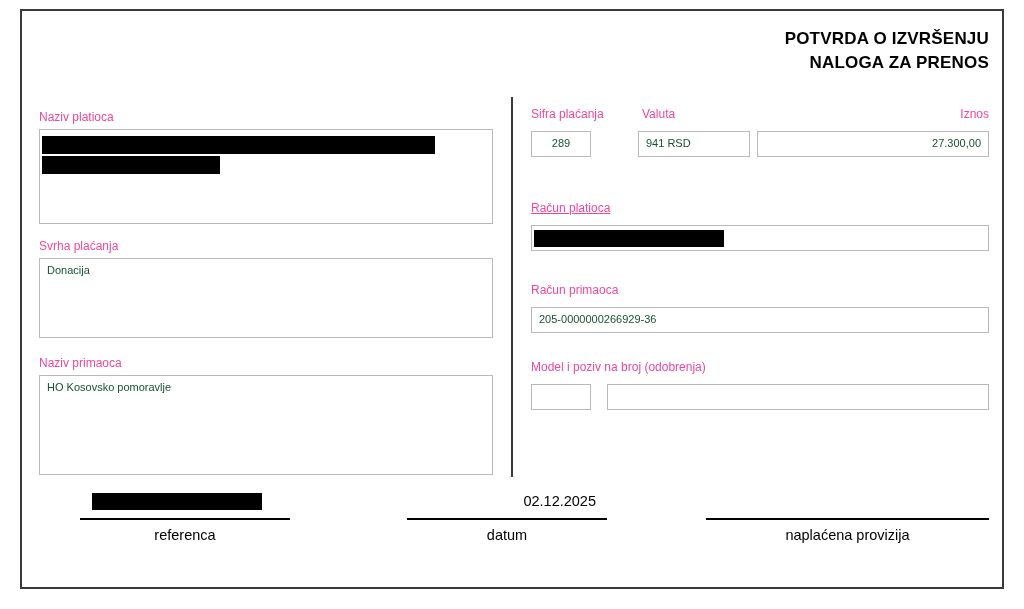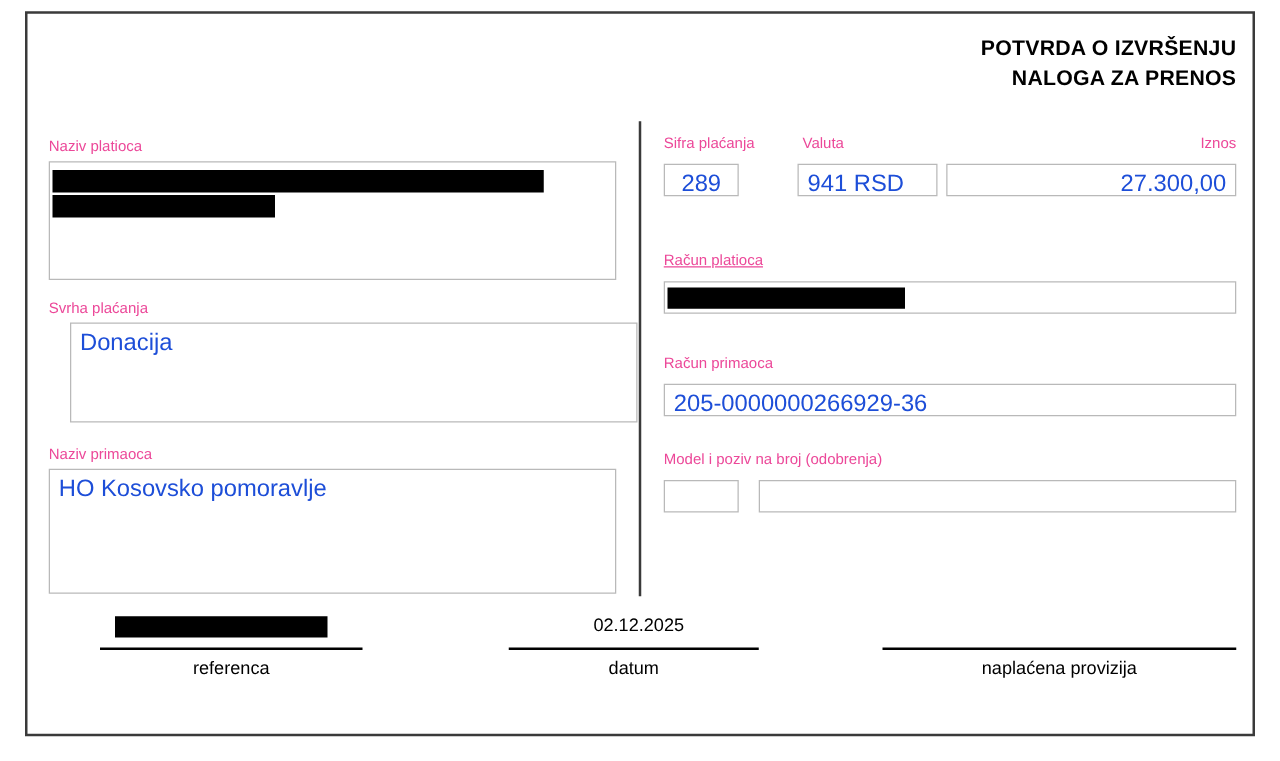--- a/index.html
+++ b/index.html
@@ -59,23 +59,23 @@
     font-size: 12px;
     color: #ec4899;
     white-space: nowrap;
   }
   
   .fld-box {
     position: absolute;
     border: 1px solid #b9b9b9;
     background: #fff;
     box-sizing: border-box;
-    font-size: 19px;
+    font-size: 11px;
     padding: 5px 7px;
-    color: #1d4ed8;
+    color: #14532d;
     overflow: hidden;
     white-space: nowrap;
   }
   .fld-box.right { text-align: right; }
   .fld-box.center { text-align: center; }
 
   .redaction {
     position: absolute;
     background: #000000;
   }
@@ -109,21 +109,21 @@
     </div>
 
     <div class="col-divider"></div>
 
     <div class="fld-label" style="left:17px; top:99px;">Naziv platioca</div>
     <div class="fld-box" style="left:17px; top:118px; width:454px; height:95px;"></div>
     <div class="redaction" style="left:20px; top:125px; width:393px; height:18px;"></div>
     <div class="redaction" style="left:20px; top:145px; width:178px; height:18px;"></div>
 
     <div class="fld-label" style="left:17px; top:228px;">Svrha plaćanja</div>
-    <div class="fld-box" style="left:34px; top:247px; width:454px; height:80px;">Donacija</div>
+    <div class="fld-box" style="left:17px; top:247px; width:454px; height:80px;">Donacija</div>
 
     <div class="fld-label" style="left:17px; top:345px;">Naziv primaoca</div>
     <div class="fld-box" style="left:17px; top:364px; width:454px; height:100px;">HO Kosovsko pomoravlje</div>
 
     <div class="fld-label" style="left:509px; top:96px;">Sifra plaćanja</div>
     <div class="fld-box center" style="left:509px; top:120px; width:60px; height:26px;">289</div>
 
     <div class="fld-label" style="left:620px; top:96px;">Valuta</div>
     <div class="fld-box" style="left:616px; top:120px; width:112px; height:26px;">941 RSD</div>
 
@@ -138,21 +138,21 @@
     <div class="fld-box" style="left:509px; top:296px; width:458px; height:26px;">205-0000000266929-36</div>
 
     <div class="fld-label" style="left:509px; top:349px;">Model i poziv na broj (odobrenja)</div>
     <div class="fld-box center" style="left:509px; top:373px; width:60px; height:26px;"></div>
     <div class="fld-box" style="left:585px; top:373px; width:382px; height:26px;"></div>
 
     <div class="redaction" style="left:70px; top:482px; width:170px; height:17px;"></div>
     <div class="foot-line" style="left:58px; top:507px; width:210px;"></div>
     <div class="foot-caption" style="left:58px; top:516px; width:210px;">referenca</div>
 
-    <div class="foot-value" style="left:389px; top:482px; width:200px;">02.12.2025</div>
+    <div class="foot-value" style="left:374px; top:482px; width:200px;text-align:right;">02.12.2025</div>
     <div class="foot-line" style="left:385px; top:507px; width:200px;"></div>
     <div class="foot-caption" style="left:385px; top:516px; width:200px;">datum</div>
 
     <div class="foot-line" style="left:684px; top:507px; width:283px;"></div>
     <div class="foot-caption" style="left:684px; top:516px; width:283px;">naplaćena provizija</div>
 
   </div>
 </div>
 
 </body></html>

